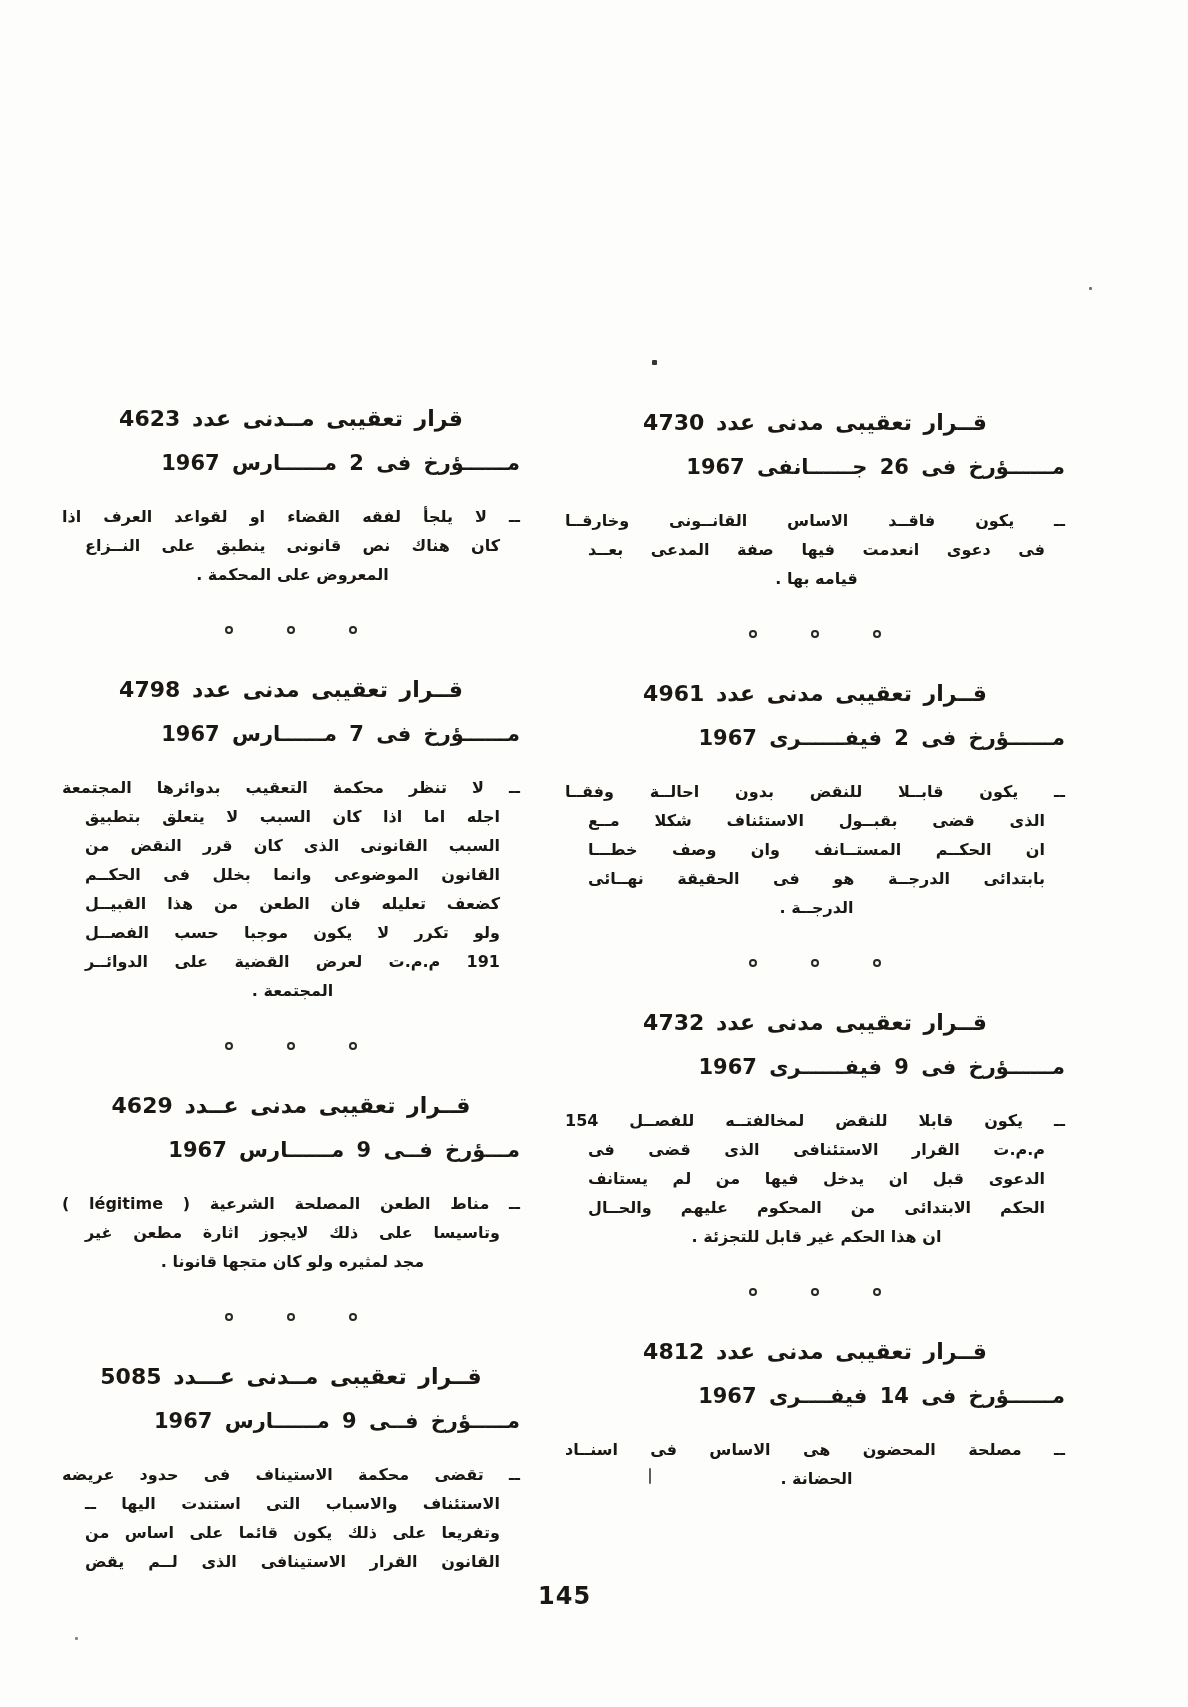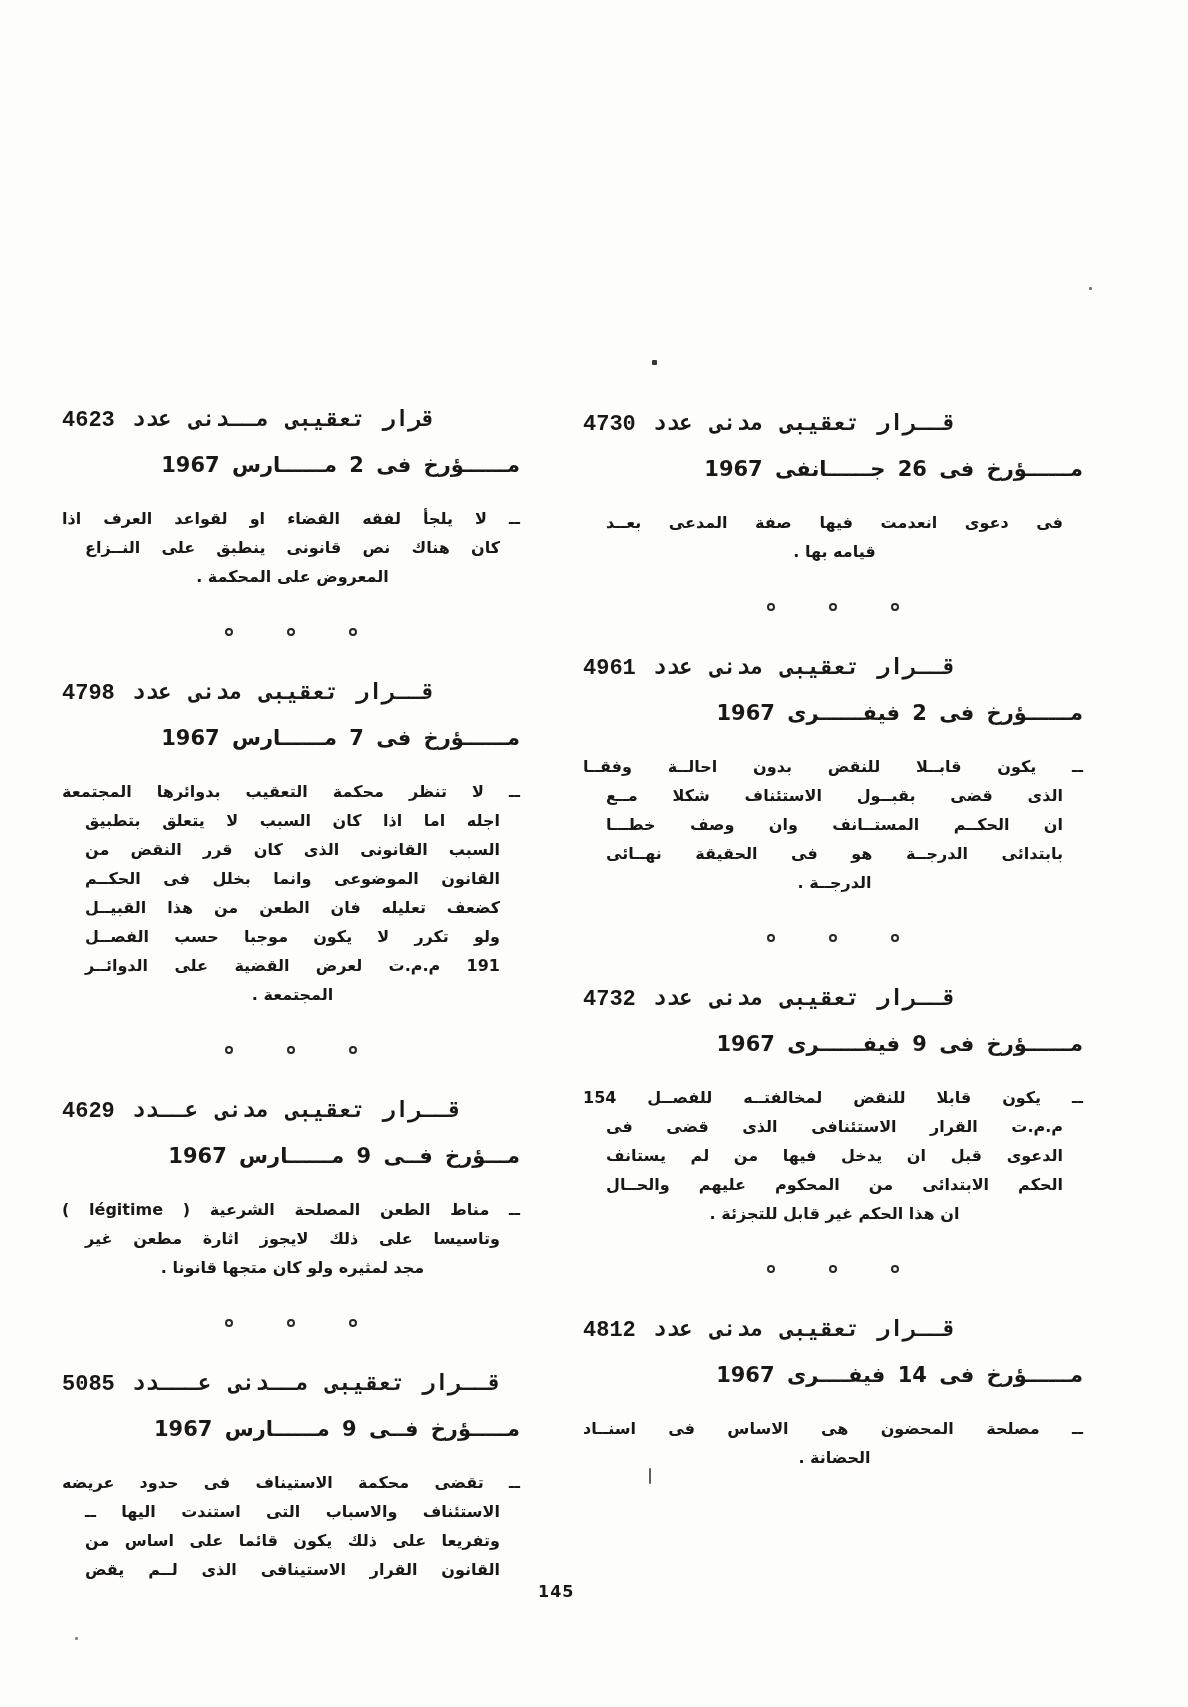--- a/index.html
+++ b/index.html
@@ -17,37 +17,36 @@
     font-family: "DejaVu Sans", sans-serif;
     color: #1b1814;
   }
   .col {
     position: absolute;
     top: 0;
     direction: rtl;
     unicode-bidi: embed;
   }
   .col-right {
-    left: 583px;
+    left: 565px;
     width: 500px;
     padding-top: 410px;
   }
   .col-left {
     left: 62px;
     width: 458px;
     padding-top: 406px;
   }
   .entry-title {
     font-size: 22px;
     font-weight: bold;
-    text-align: left;
+    text-align: center;
     margin-bottom: 20px;
     word-spacing: 4px;
     white-space: nowrap;
-    font-family: Liberation Mono, monospace;
   }
   .entry-date {
     font-size: 21px;
     font-weight: bold;
     margin-bottom: 27px;
     word-spacing: 5px;
     white-space: nowrap;
   }
   .entry-body {
     font-size: 16px;
@@ -78,21 +77,21 @@
     height: 8px;
     box-sizing: border-box;
     border: 2px solid #2a2620;
     border-radius: 50%;
     background: transparent;
   }
   .page-number {
     position: absolute;
     left: 538px;
     top: 1582px;
-    font-size: 16px;
+    font-size: 24px;
     font-weight: bold;
     color: #1b1814;
     letter-spacing: 1px;
   }
   
   .speck {
     position: absolute;
     background: #3a362f;
     border-radius: 1px;
   }
@@ -102,20 +101,21 @@
   .speck-d { left: 75px; top: 1637px; width: 3px; height: 3px; opacity: .6; }
 </style>
 </head>
 <body>
 
 <div class="page">
   <div class="col col-right" id="col-right">
       <div class="entry-title">قــرار تعقيبى مدنى عدد 4730</div>
       <div class="entry-date">مــــــؤرخ فى 26 جــــــانفى 1967</div>
       <div class="entry-body">
+        <div class="bline">ــ يكون فاقــد الاساس القانــونى وخارقــا</div>
         <div class="bline cont">فى دعوى انعدمت فيها صفة المدعى بعــد</div>
         <div class="bline cont endline">قيامه بها .</div>
       </div>
       <div class="separator">
         <span class="dot"></span>
         <span class="dot"></span>
         <span class="dot"></span>
       </div>
       <div class="entry-title">قــرار تعقيبى مدنى عدد 4961</div>
       <div class="entry-date">مــــــؤرخ فى 2 فيفــــــرى 1967</div>

